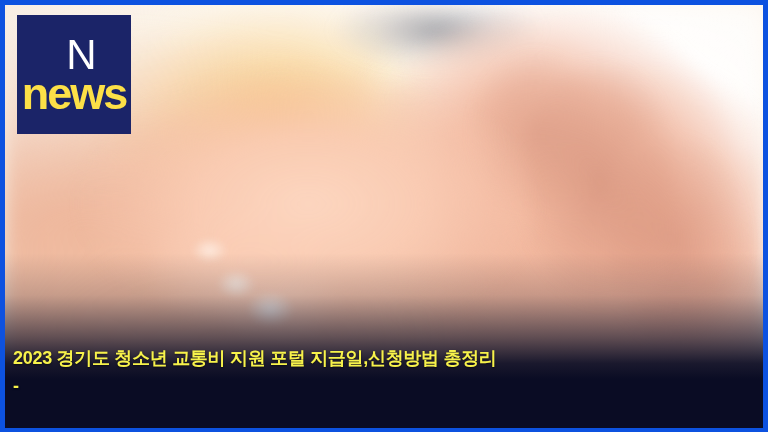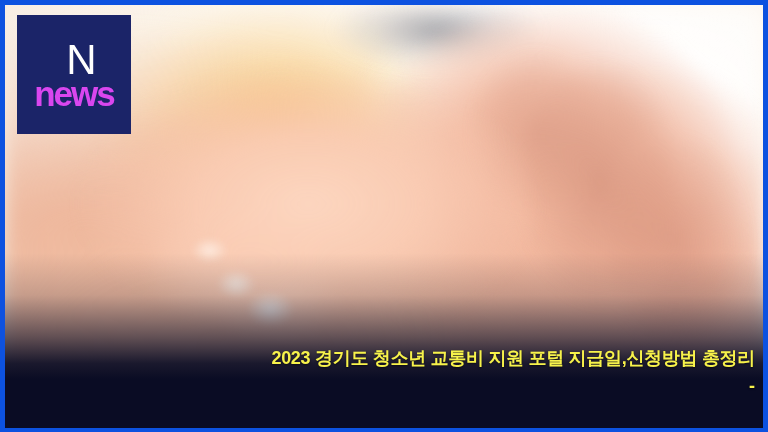--- a/index.html
+++ b/index.html
@@ -127,33 +127,33 @@
   }
   #logo-letter{
     color:#ffffff;
     font-size:42px;
     font-weight:400;
     letter-spacing:-1px;
     margin-left:14px;
     margin-bottom:-2px;
   }
   #logo-wordmark{
-    color:#d946ef;
-    font-size:35px;
+    color:#fde047;
+    font-size:45px;
     font-weight:700;
     letter-spacing:-2px;
     margin-top:-3px;
   }
 
   
   #headline-block{
     position:absolute;
-    left:18px; right:5px; bottom:32px;
+    left:5px; right:5px; bottom:32px;
     z-index:30;
-    text-align:right;
+    text-align:left;
     padding:0 8px;
   }
   #headline-line-1, #headline-line-2{
     color:#f7f24b;
     font-weight:700;
     font-size:18px;
     line-height:28px;
     letter-spacing:-0.3px;
     text-shadow:0 1px 2px rgba(0,0,0,.55);
     white-space:nowrap;

